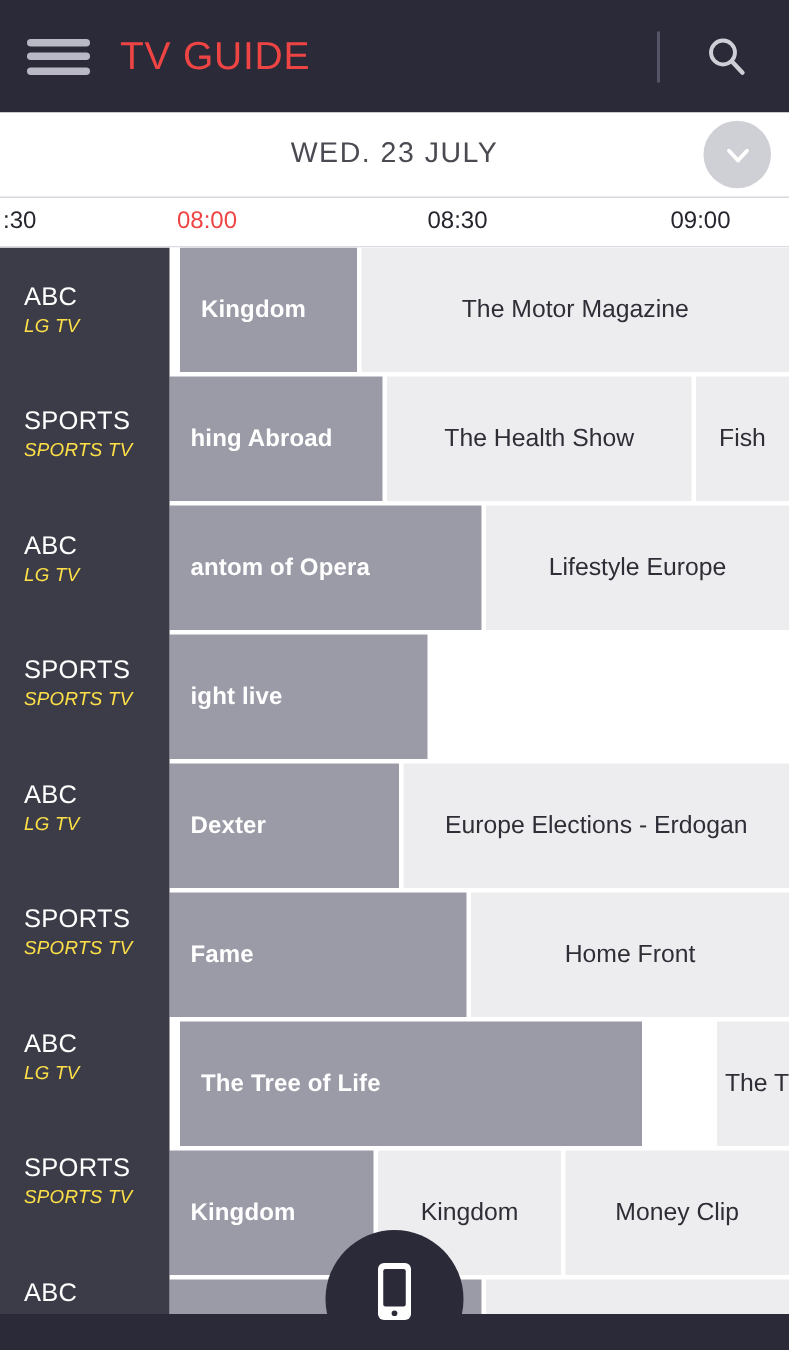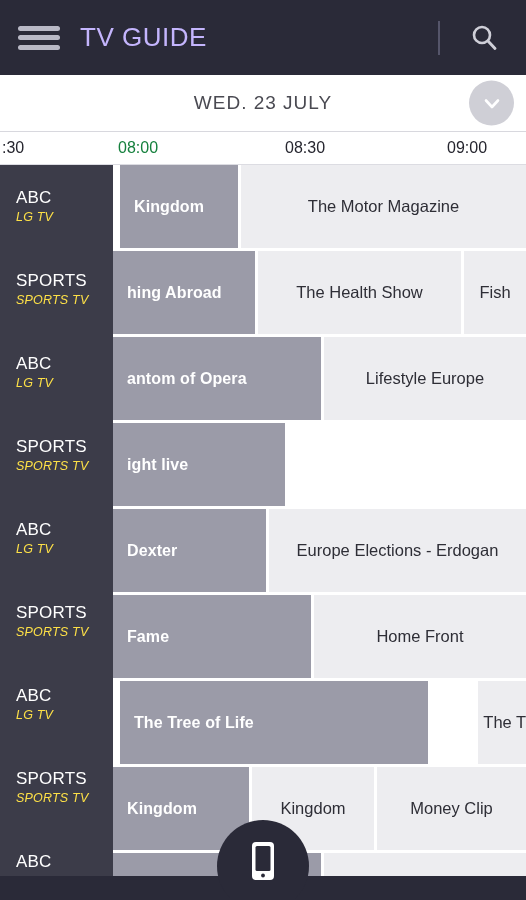--- a/index.html
+++ b/index.html
@@ -11,21 +11,21 @@
   #app { position:relative; width:526px; height:900px; overflow:hidden; background:#ffffff; }
 
   
   .appbar {
     position:absolute; top:0; left:0; width:526px; height:75px;
     background:#2a2a38; display:flex; align-items:center; padding:0 18px;
   }
   .hamburger { width:42px; height:30px; display:flex; flex-direction:column;
     justify-content:space-between; cursor:pointer; padding:3px 0; }
   .hamburger i { display:block; width:42px; height:5px; background:#b9b9c6; border-radius:3px; }
-  .app-title { color:#c4b5fd; font-size:26px; letter-spacing:0.5px; margin-left:20px;
+  .app-title { color:#ef4444; font-size:26px; letter-spacing:0.5px; margin-left:20px;
     font-weight:400; white-space:nowrap; }
   .appbar-right { margin-left:auto; display:flex; align-items:center; }
   .vdivider { width:2px; height:34px; background:#55556a; margin-right:24px; }
   .search-btn { width:40px; height:40px; display:flex; align-items:center; justify-content:center;
     cursor:pointer; margin-right:4px; }
 
   
   .datebar {
     position:absolute; top:75px; left:0; width:526px; height:57px;
     background:#ffffff; display:flex; align-items:center; justify-content:center;
@@ -37,21 +37,21 @@
     width:45px; height:45px; border-radius:50%; background:#cfcfd6;
     display:flex; align-items:center; justify-content:center; cursor:pointer;
   }
 
   
   .ruler {
     position:absolute; top:132px; left:0; width:526px; height:33px;
     background:#ffffff; border-bottom:1px solid #dcdce2;
   }
   .tick { position:absolute; top:7px; font-size:16px; color:#25252e; white-space:nowrap; }
-  .tick.now { color:#15803d; font-weight:400; }
+  .tick.now { color:#ef4444; font-weight:400; }
 
   
   .grid {
     position:absolute; top:165px; left:0; width:526px; height:711px;
     background:#ffffff; overflow:hidden;
   }
   .sidebar {
     position:absolute; top:0; left:0; width:113px; height:100%;
     background:#3c3c49; z-index:5;
   }

